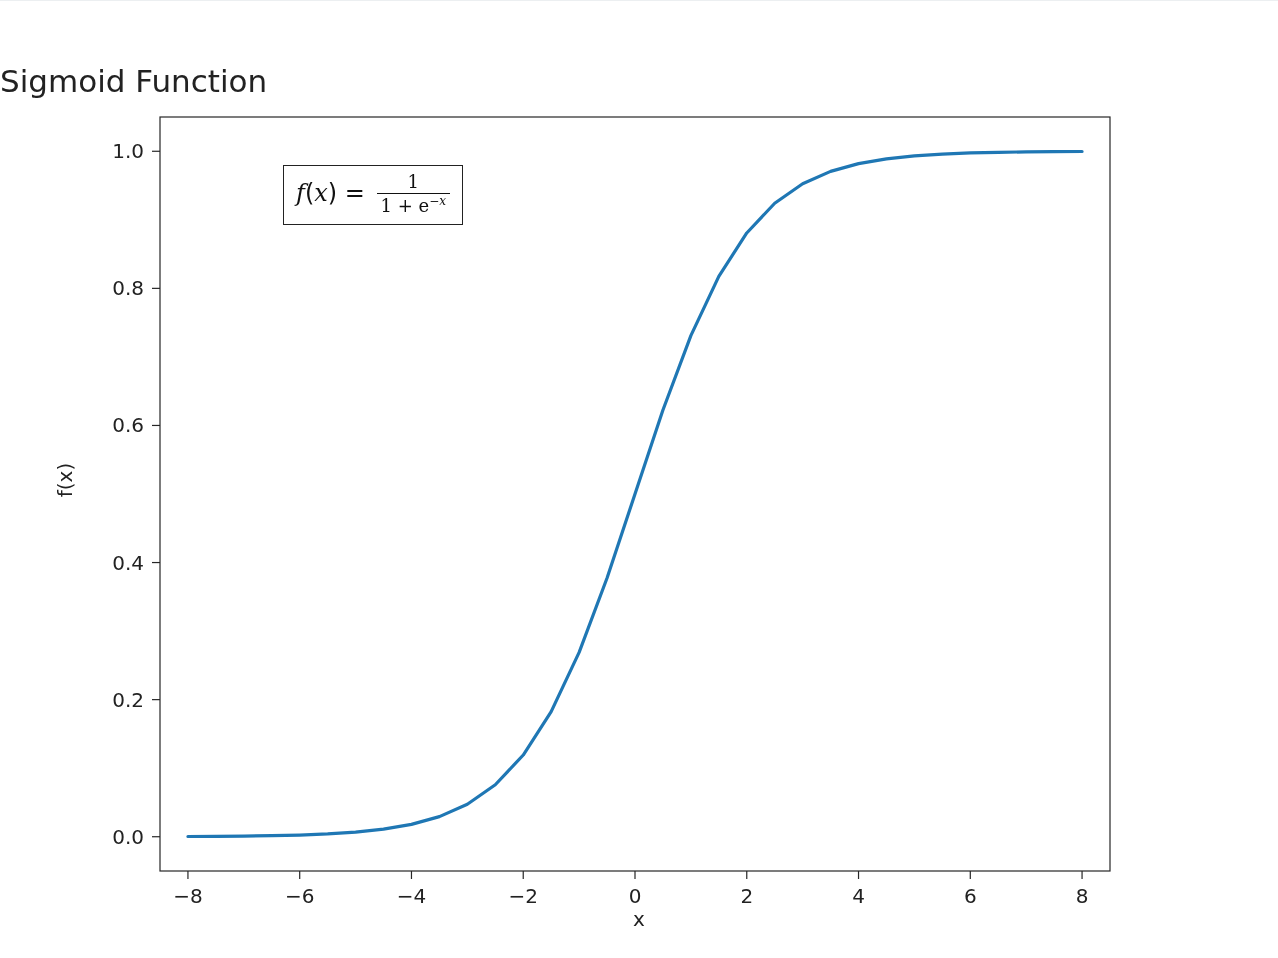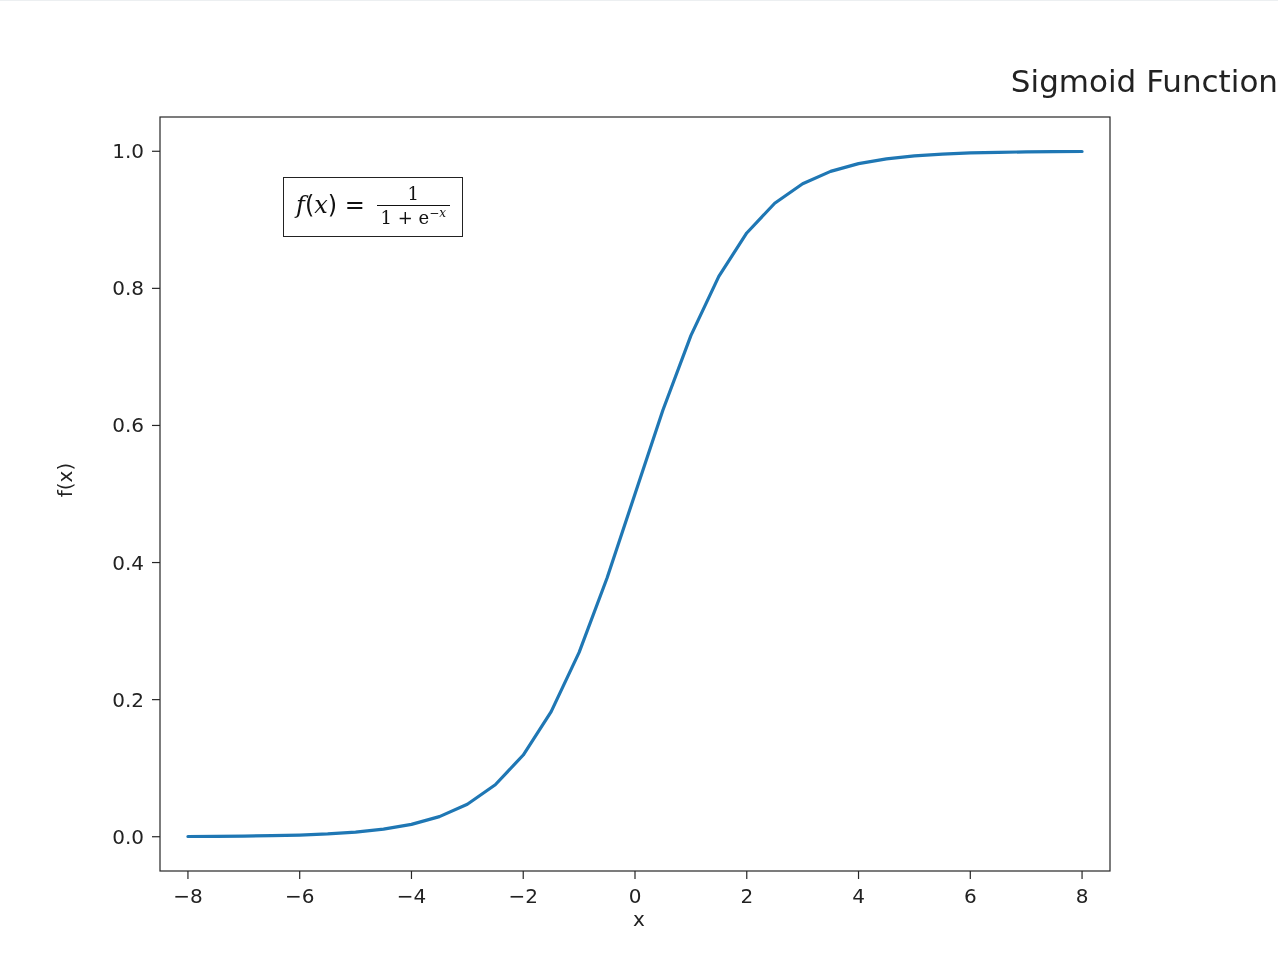--- a/index.html
+++ b/index.html
@@ -15,21 +15,21 @@
     position: relative;
     width: 1278px;
     height: 958px;
     background: #ffffff;
     border-top: 1px solid #eceff1;
   }
   .title {
     position: absolute;
     left: 0;
     width: 100%;
-    text-align: right;
+    text-align: left;
     top: 62px;
     font-size: 31px;
     color: #222;
     font-weight: 400;
   }
   .ylabel {
     position: absolute;
     left: 48px;
     top: 50%;
     transform: translateY(-50%) rotate(-90deg);
@@ -57,21 +57,20 @@
   }
   .formula-box {
     position: absolute;
     border: 1.6px solid #222;
     background: #ffffff;
     padding: 6px 12px 8px 12px;
     left: 283px;
     top: 164px;
     font-size: 24px;
     color: #111;
-    margin-top: 12px;
   }
   .formula-box .fx {
     font-style: italic;
     font-family: "DejaVu Serif", Georgia, serif;
   }
   .formula-box .frac {
     display: inline-block;
     vertical-align: middle;
     text-align: center;
     font-family: "DejaVu Serif", Georgia, serif;

